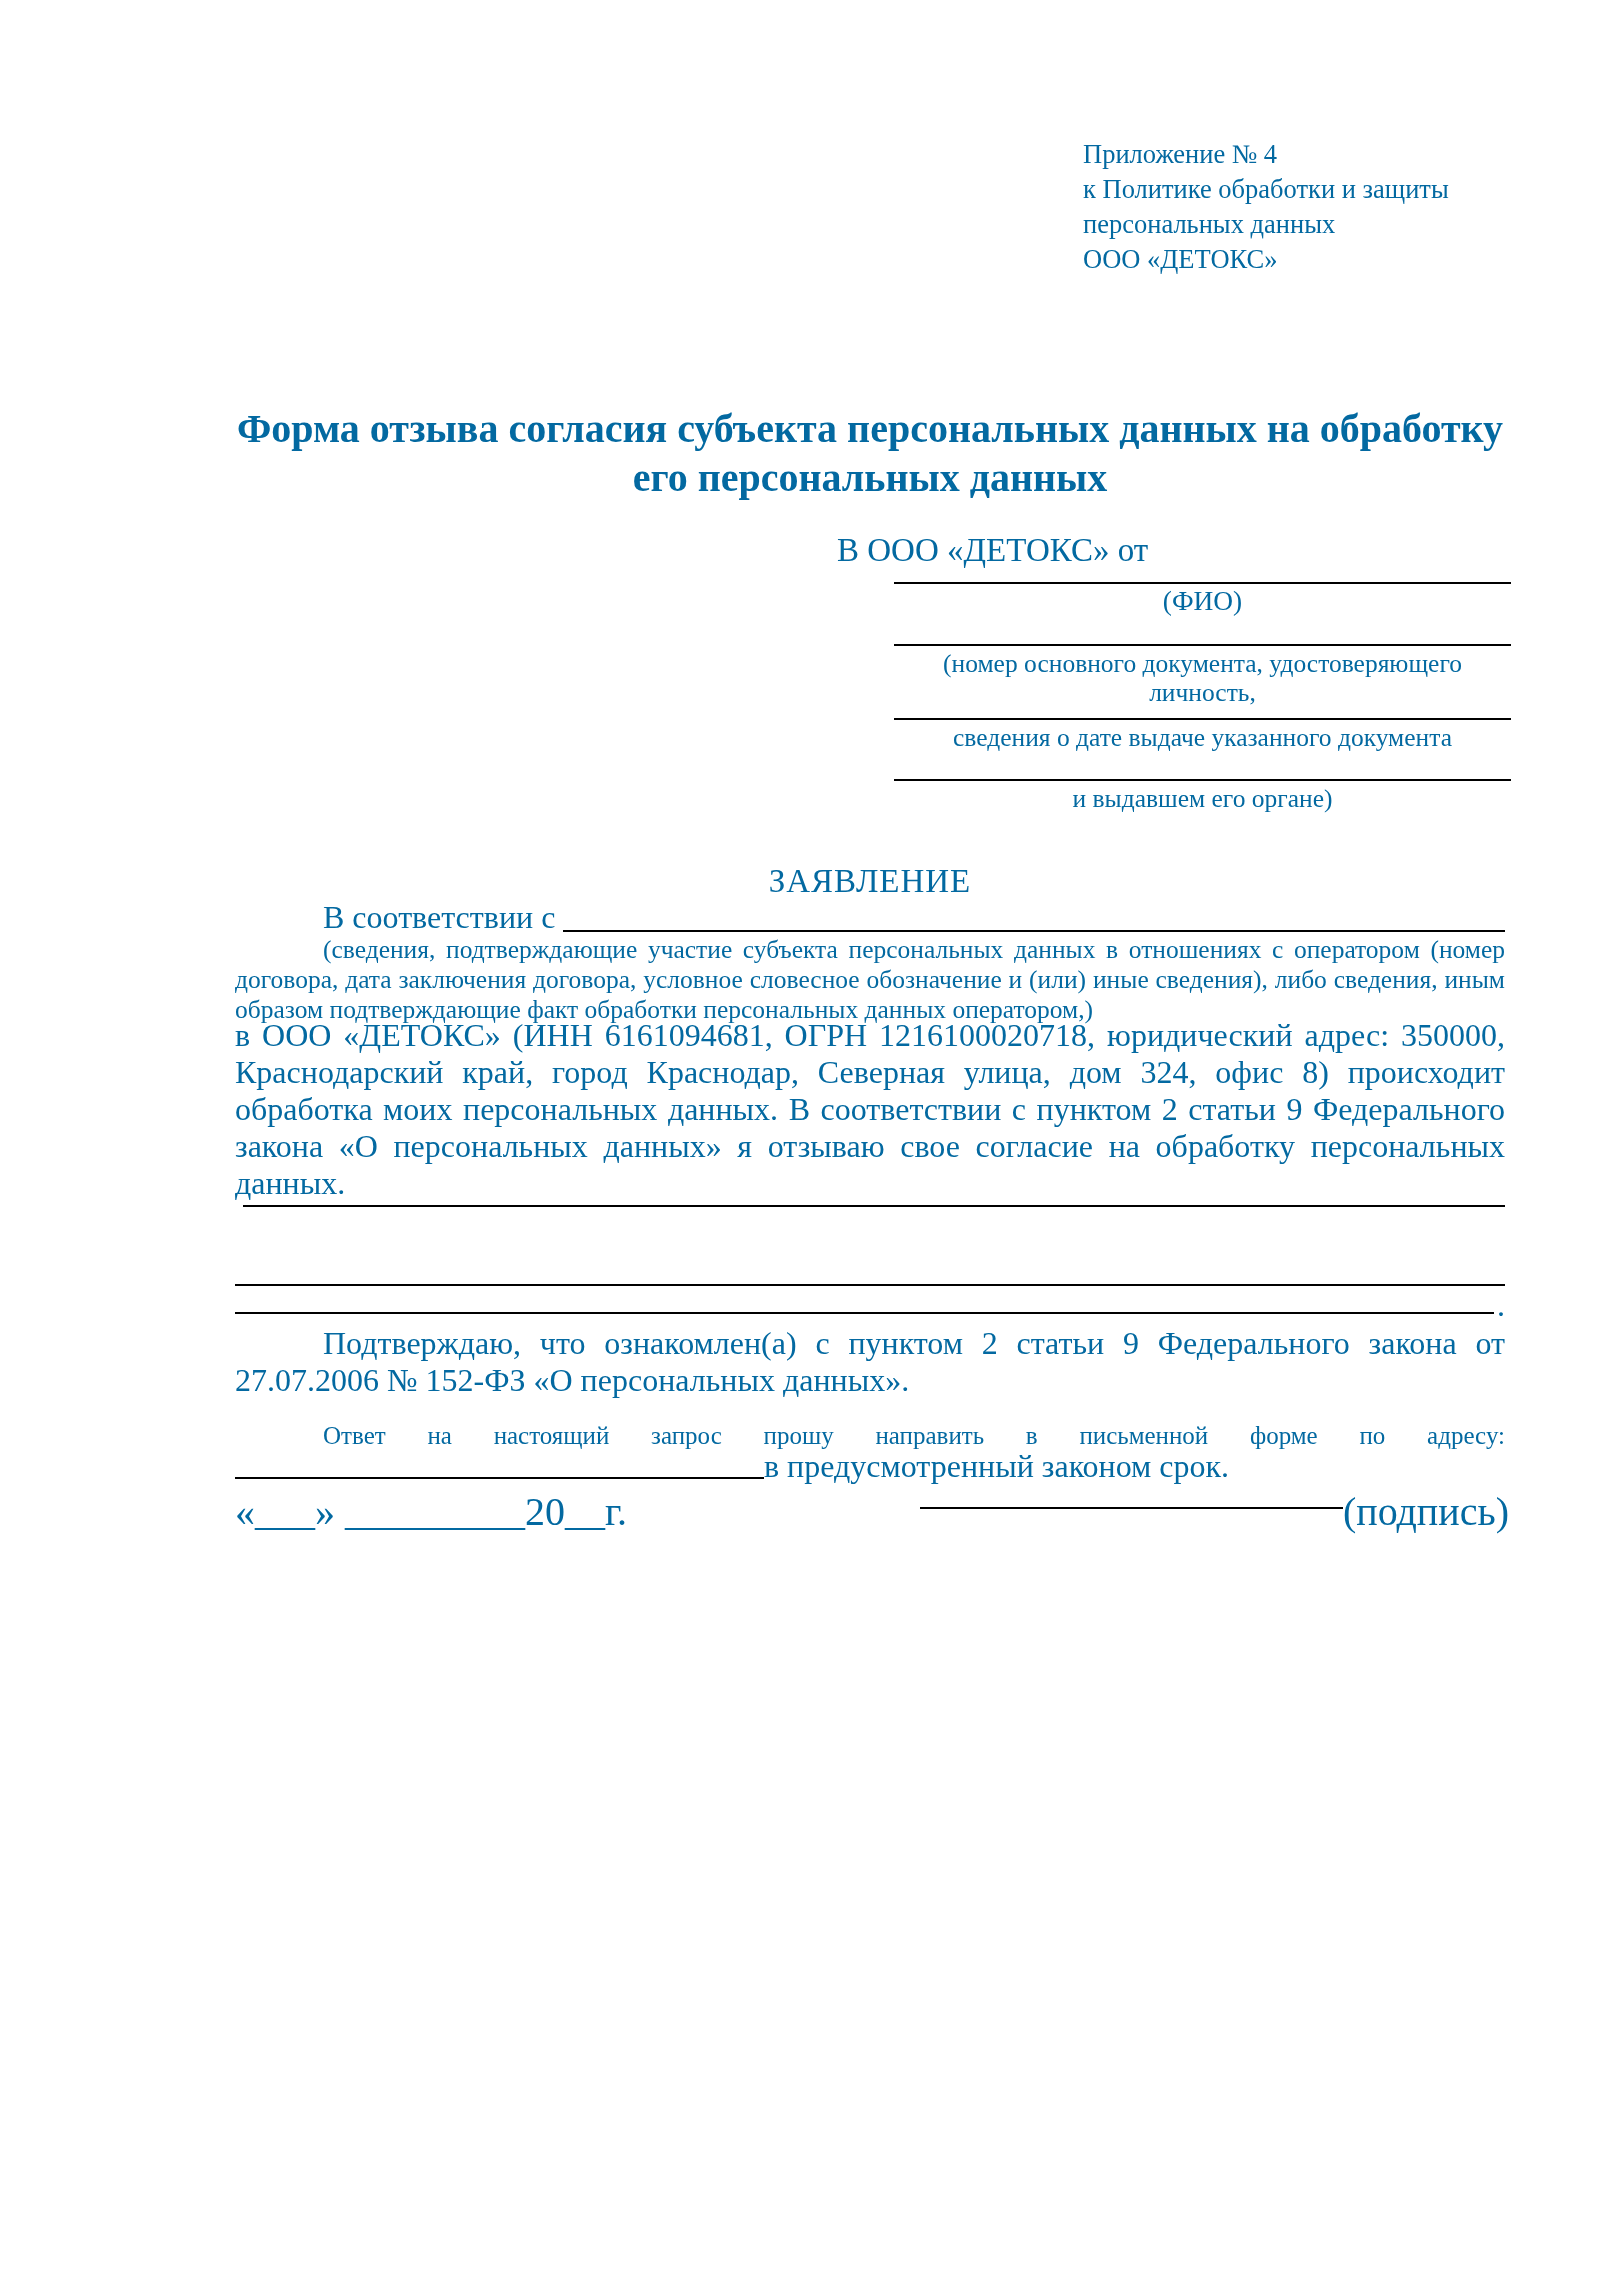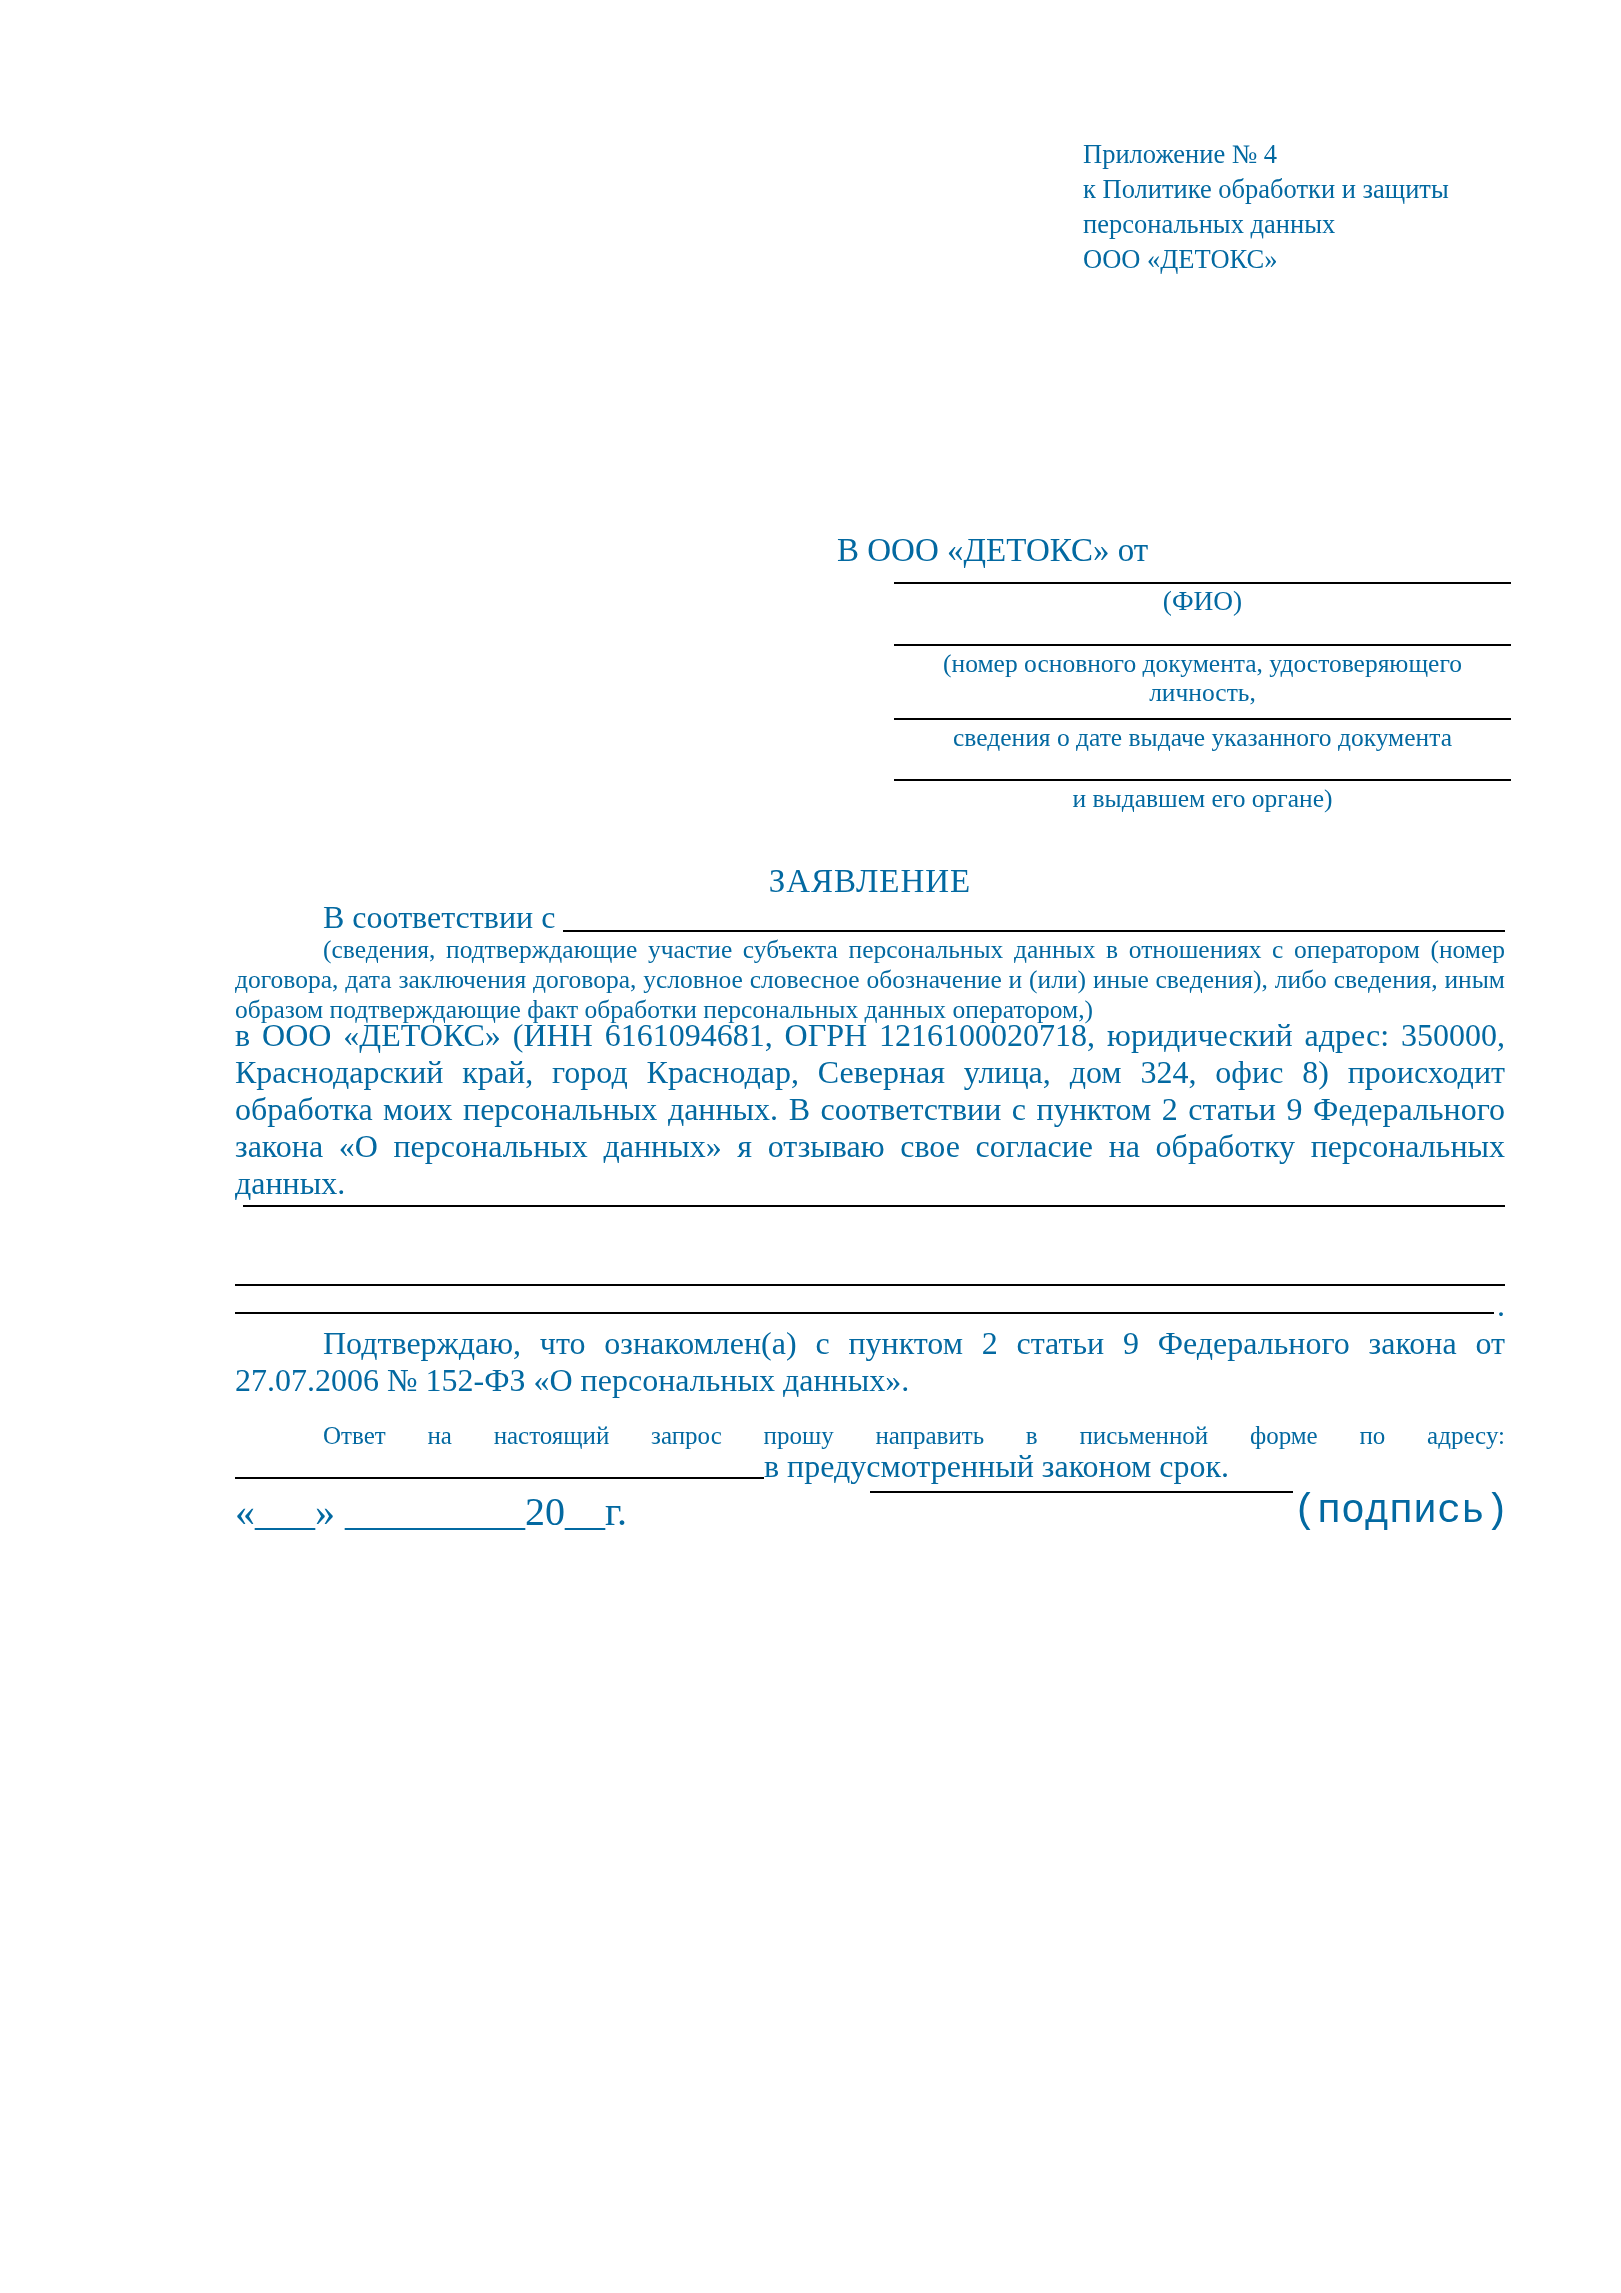--- a/index.html
+++ b/index.html
@@ -181,22 +181,21 @@
     top: 1490px;
     width: 1274px;
     display: flex;
     justify-content: space-between;
     align-items: flex-end;
     font-size: 40px;
     line-height: 43px;
   }
   .sig-group {
     display: flex;
-    align-items: flex-start;
-    font-family: Liberation Mono, monospace;
+    align-items: center;
   }
   .sig-line {
     width: 423px;
     border-bottom: 2.9px solid #000;
     margin-bottom: 8.8px;
     height: 1px;
   }
   .date-part, .sig-caption { white-space: nowrap; }
 </style>
 </head>
@@ -204,20 +203,21 @@
 
 <div class="page">
 
   <div class="abs header-block">
     <div>Приложение № 4</div>
     <div>к Политике обработки и защиты</div>
     <div>персональных данных</div>
     <div>ООО «ДЕТОКС»</div>
   </div>
 
+  <div class="abs doc-title">Форма отзыва согласия субъекта персональных данных на обработку его персональных данных</div>
 
   <div class="abs addressee">В ООО «ДЕТОКС» от</div>
 
   <div class="abs field f1">
     <div class="caption fio">(ФИО)</div>
   </div>
   <div class="abs field f2">
     <div class="caption">(номер основного документа, удостоверяющего личность,</div>
   </div>
   <div class="abs field f3">

